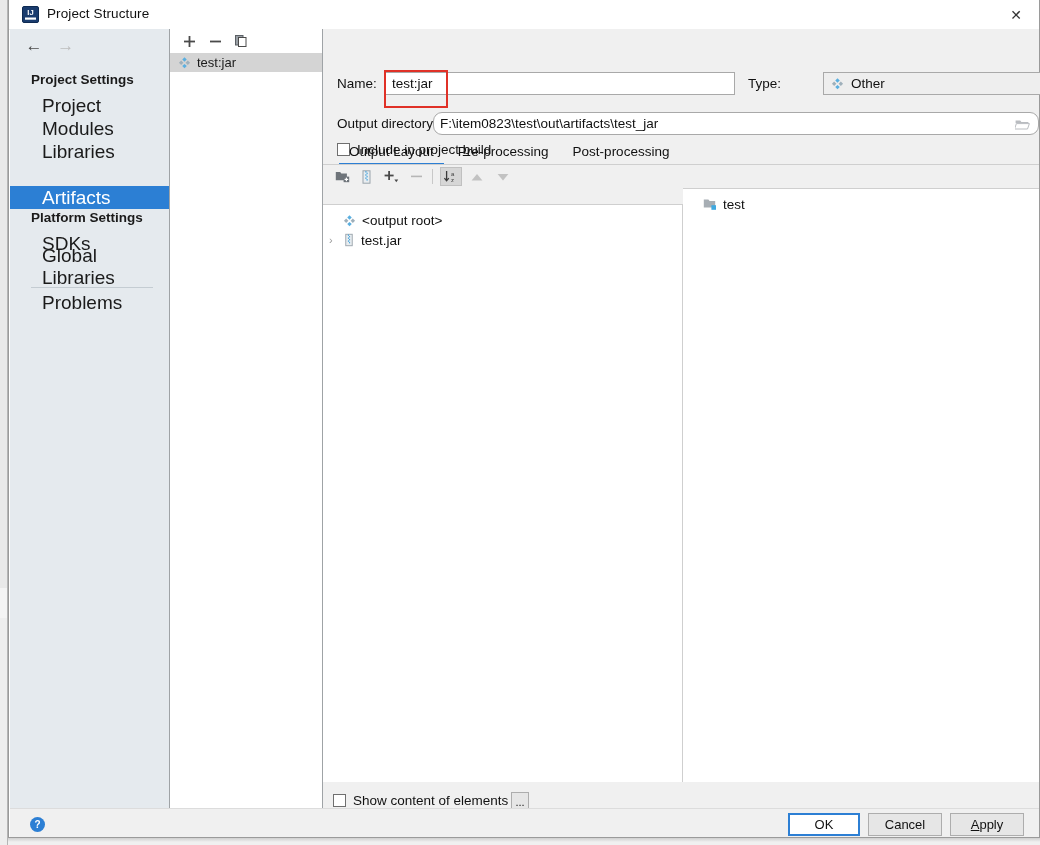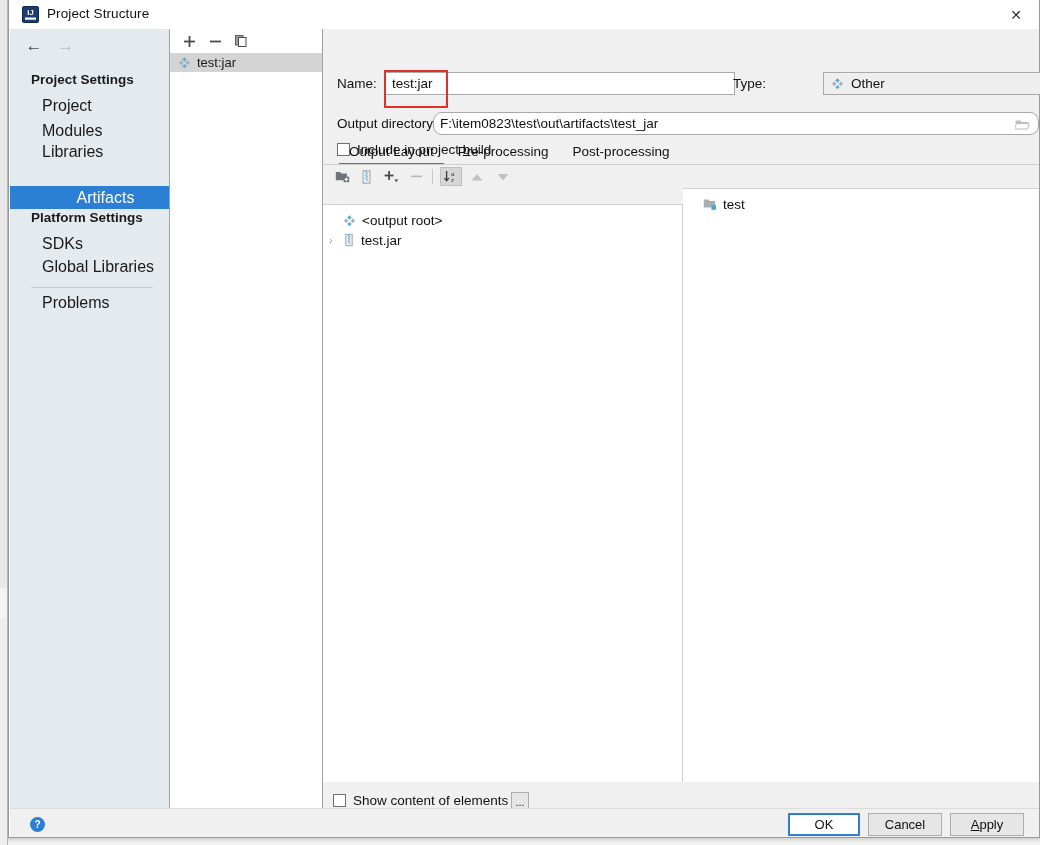--- a/index.html
+++ b/index.html
@@ -59,24 +59,24 @@
   .nav-arrows { position: absolute; left: 10px; top: 6px; height: 22px; }
   .nav-arrow { display:inline-block; width: 28px; text-align:center; font-size: 17px; line-height: 22px; }
   .nav-back { color: #4b4b4b; }
   .nav-fwd { color: #bdbdbd; }
 
   .nav-group-title {
     position:absolute; left: 21px; font-weight: bold; font-size: 13.5px; color: #1a1a1a;
   }
   .nav-item {
     position:absolute; left: 0; width: 159px; height: 23px;
-    font-size: 16px; color: #1a1a1a;
+    font-size: 19px; color: #1a1a1a;
     display:flex; align-items:center; padding-left: 32px; box-sizing: border-box;
   }
-  .nav-item.selected { background: #2c7fd4; color: #ffffff; justify-content: center; }
+  .nav-item.selected { background: #2c7fd4; color: #ffffff; }
   .sidebar-sep { position:absolute; left: 21px; width: 122px; height: 1px; background: #c4ccd2; }
 
   
   .list-panel {
     position: absolute; left: 161px; top: 29px; width: 153px; height: 779px;
     background: #ffffff;
     border-right: 1px solid #9fa3a6;
     box-sizing: border-box;
   }
   .list-toolbar { position: absolute; left: 0; top: 0; width: 152px; height: 24px; background:#ffffff; }
@@ -272,21 +272,21 @@
 
       <div class="field-row lbl-static" style="left:14px; top:47px;">
         <span>Name:</span>
       </div>
       <div class="txt-input" style="left:62px; top:43px; width:350px; height:23px;">
         <span>test:jar</span>
       </div>
 
       <div class="redbox" style="left:61px; top:41px; width:64px; height:38px;"></div>
 
-      <div class="field-row lbl-static" style="left:410px; top:47px;">
+      <div class="field-row lbl-static" style="left:425px; top:47px;">
         <span>Type:</span>
       </div>
       <div class="combo" style="left:472px; top:43px; width:244px; height:23px;margin-left:28px;">
         <span style="margin-right:7px; display:flex;">
           <svg width="13" height="13" viewBox="0 0 14 14">
             <path d="M7 1.3 L9.4 3.7 L7 6.1 L4.6 3.7 Z" fill="#5aafe0"></path>
             <path d="M3.4 4.9 L5.8 7.3 L3.4 9.7 L1 7.3 Z" fill="#9fb0bb"></path>
             <path d="M10.6 4.9 L13 7.3 L10.6 9.7 L8.2 7.3 Z" fill="#9fb0bb"></path>
             <path d="M7 8.5 L9.4 10.9 L7 13.3 L4.6 10.9 Z" fill="#5aafe0"></path>
           </svg>

